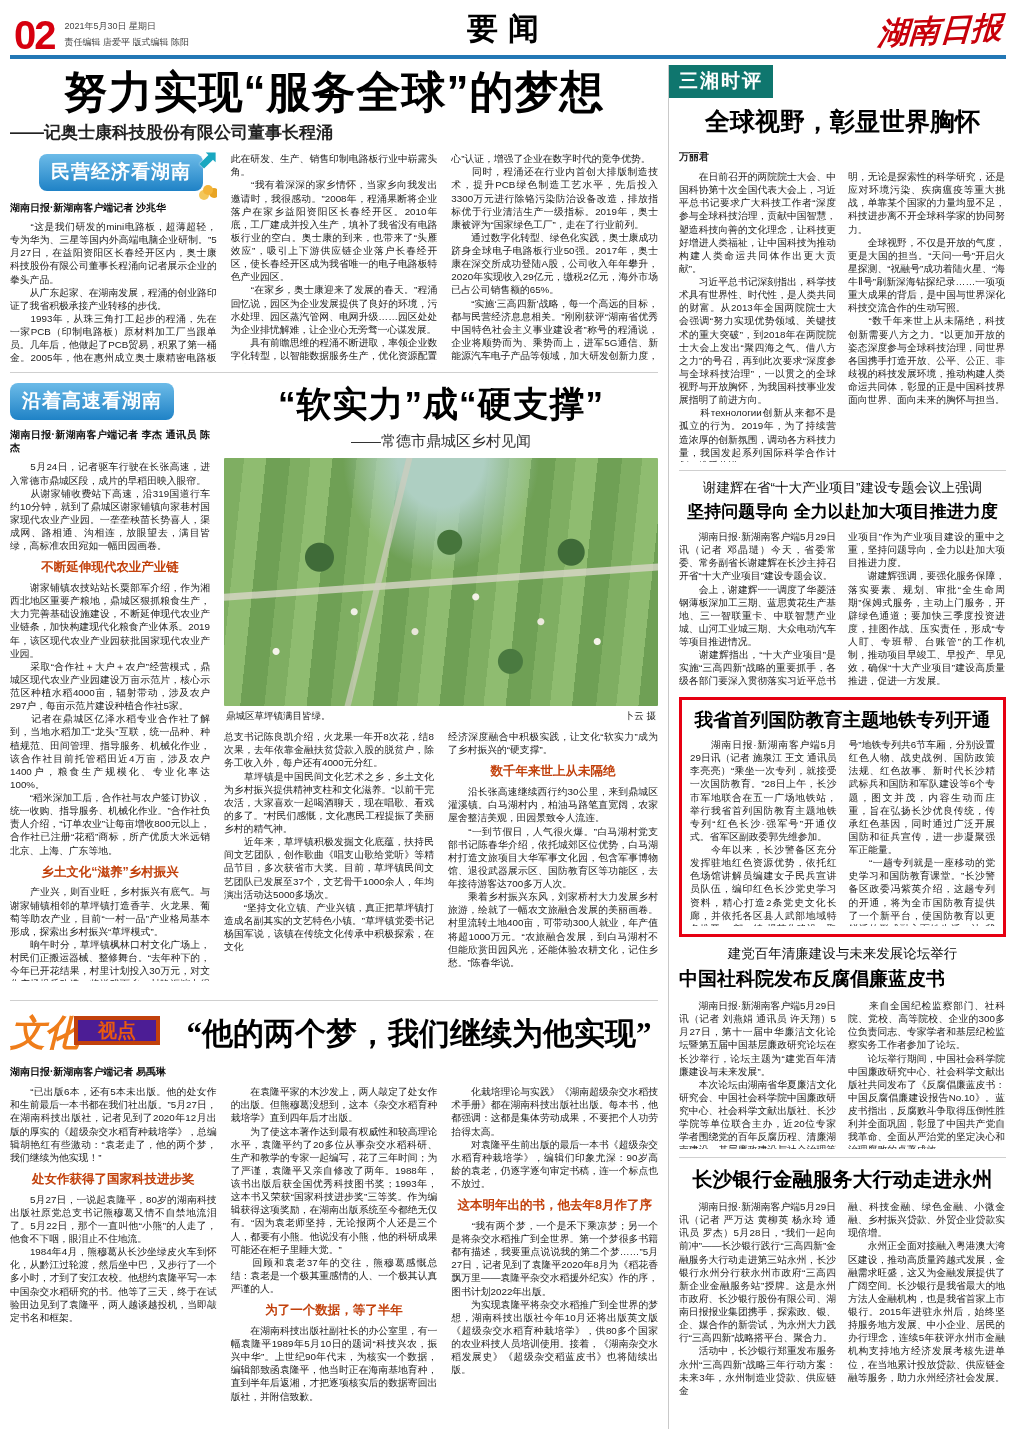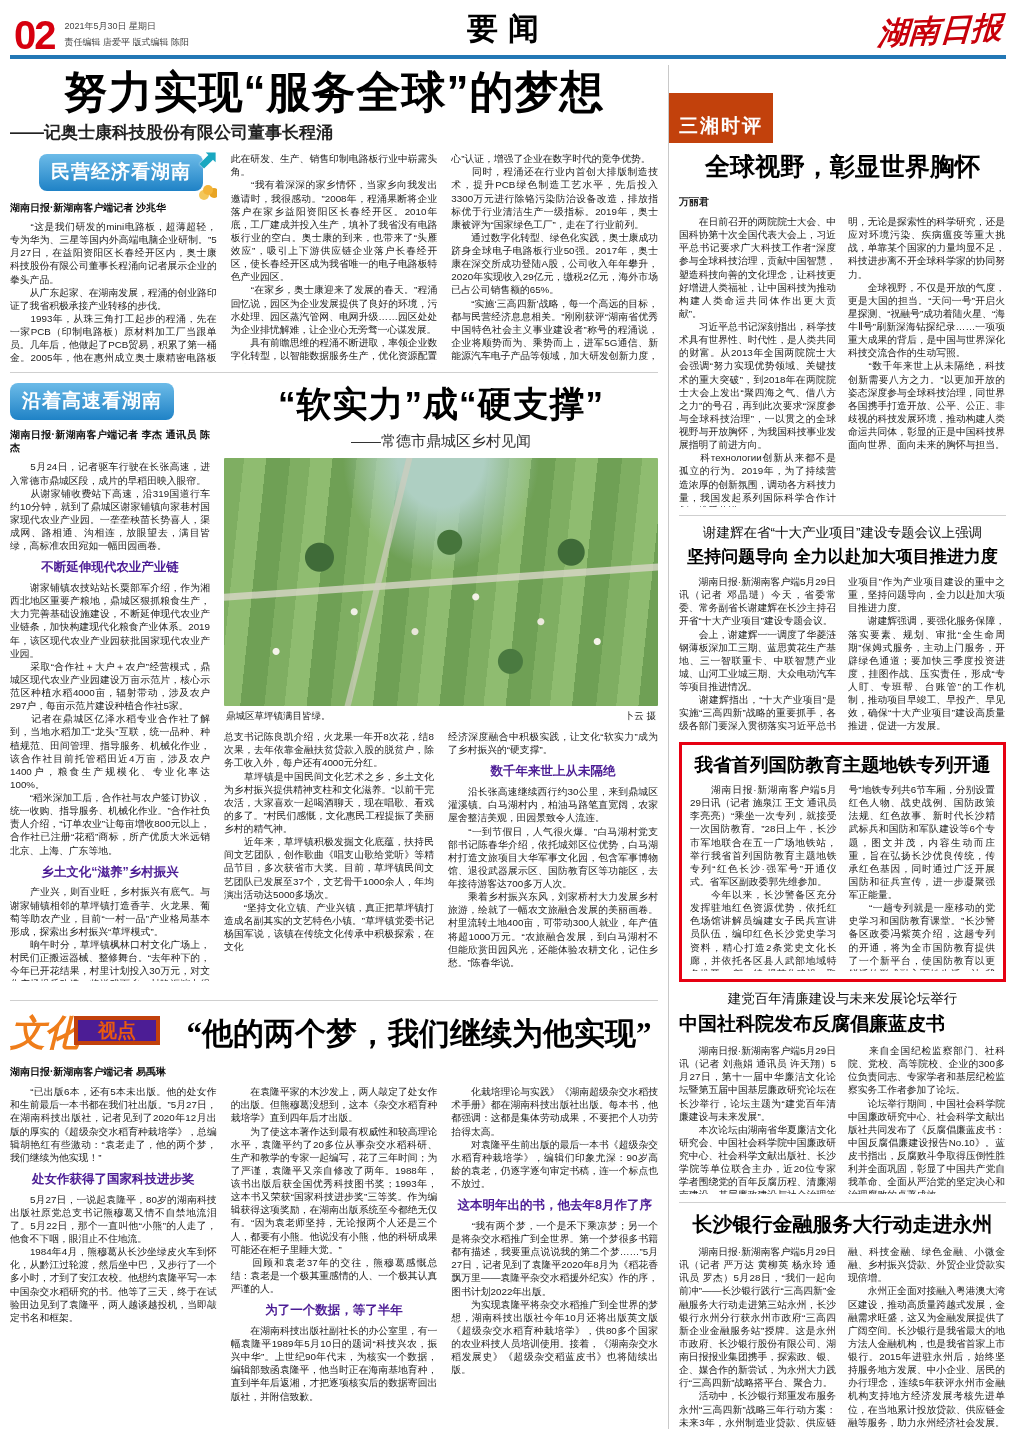--- a/index.html
+++ b/index.html
@@ -20,21 +20,21 @@
   .blue-rule{ height:4px; background:#2277b5; margin-top:3px;}
   
   .main{ display:flex; margin-top:6px; }
   .left-zone{ width:658px; padding-right:10px; }
   .right-zone{ width:338px; border-left:1px solid #c9c9c9; padding-left:10px; }
   .hairline{ border-top:1px solid #cfcfcf; margin:8px 0; }
   
   .tcol{ font-size:9.8px; line-height:1.34; text-align:justify; overflow:hidden; color:#222;}
   .tcol p{ white-space:pre-line; margin:0; }
   .byline{ font-size:10px; font-weight:bold; color:#111; margin:7px 0 6px; }
-  .subhead{ font-size:12.5px; font-weight:bold; text-align:center; margin:7px 0 5px; color:#4c1d95;}
+  .subhead{ font-size:12.5px; font-weight:bold; text-align:center; margin:7px 0 5px; color:#c2410c;}
   
   .s1-headline{ font-size:44px; font-weight:900; text-align:center; letter-spacing:1px; color:#000; line-height:1.05; margin-top:4px;}
   .s1-deck{ font-size:17px; color:#222; margin:6px 0 8px; font-weight:bold;}
   .s1-body{ display:flex; gap:14px; height:212px; }
   .s1-body .col{ width:210px; }
   .badge-blue{ position:relative; display:inline-block; background:linear-gradient(180deg,#6cbbe8,#1f82c6);
     color:#fff; font-weight:900; font-size:19px; padding:5px 12px 6px; border-radius:8px; letter-spacing:1px;}
   .badge-arrow{ position:absolute; right:-16px; top:-12px; color:#19a7c0; font-size:26px; font-weight:900;
     text-shadow:0 0 2px #fff;}
   .badge-coins{ position:absolute; right:-10px; bottom:-4px; width:10px; height:10px; border-radius:50%;
@@ -73,22 +73,22 @@
   .culture-logo{ width:170px; white-space:nowrap;}
   .culture-logo .big{ font-size:36px; font-weight:900; font-style:italic; color:#ef7d1a; letter-spacing:-2px;
     font-family:"Liberation Serif","DejaVu Serif",serif;}
   .culture-logo .small{ font-size:19px; font-weight:900; color:#e8590f; border:4px solid #c2410c;
     padding:0 20px; margin-left:-4px; vertical-align:8px; background:#4c1d95;}
   .s3-headline{ flex:1; text-align:center; font-family:"Liberation Serif","DejaVu Serif",serif;
     font-size:31px; font-weight:900; color:#000;}
   .s3-cols{ display:flex; gap:14px; height:352px; margin-top:2px;}
   .s3-cols .col{ width:210px;}
   
-  .badge-red{ display:inline-block; background:#c2410c; color:#fff; font-weight:900; font-size:19px;
-    padding:20px 10px 4px; letter-spacing:2px; margin-left:-10px;margin-top:28px;}
+  .badge-red{ display:inline-block; background:#0f766e; color:#fff; font-weight:900; font-size:19px;
+    padding:3px 10px 4px; letter-spacing:2px; margin-left:-10px;}
   .rv-headline{ font-family:"Liberation Serif","DejaVu Serif",serif; font-size:25px; font-weight:900;
     text-align:center; margin:7px 0 3px; color:#000;}
   .rv-author{ font-size:10px; font-weight:bold; margin:12px 0 6px;}
   .two-col{ display:flex; gap:12px; }
   .two-col .col{ width:157px; }
   .kicker{ font-size:13.5px; text-align:center; color:#111; margin:2px 0 3px; letter-spacing:0px;}
   .mid-headline{ font-size:17px; font-weight:900; text-align:center; color:#000; margin:2px 0 7px; letter-spacing:0px;}
   .metro-box{ border:3px solid #e60012; padding:7px 8px 8px; margin:9px 0 8px;}
   .metro-headline{ font-size:18.5px; font-weight:900; text-align:center; color:#000; margin-bottom:6px; letter-spacing:0px;}
   .bb-headline{ font-size:19px; font-weight:900; text-align:left; color:#000; margin:1px 0 7px;}

